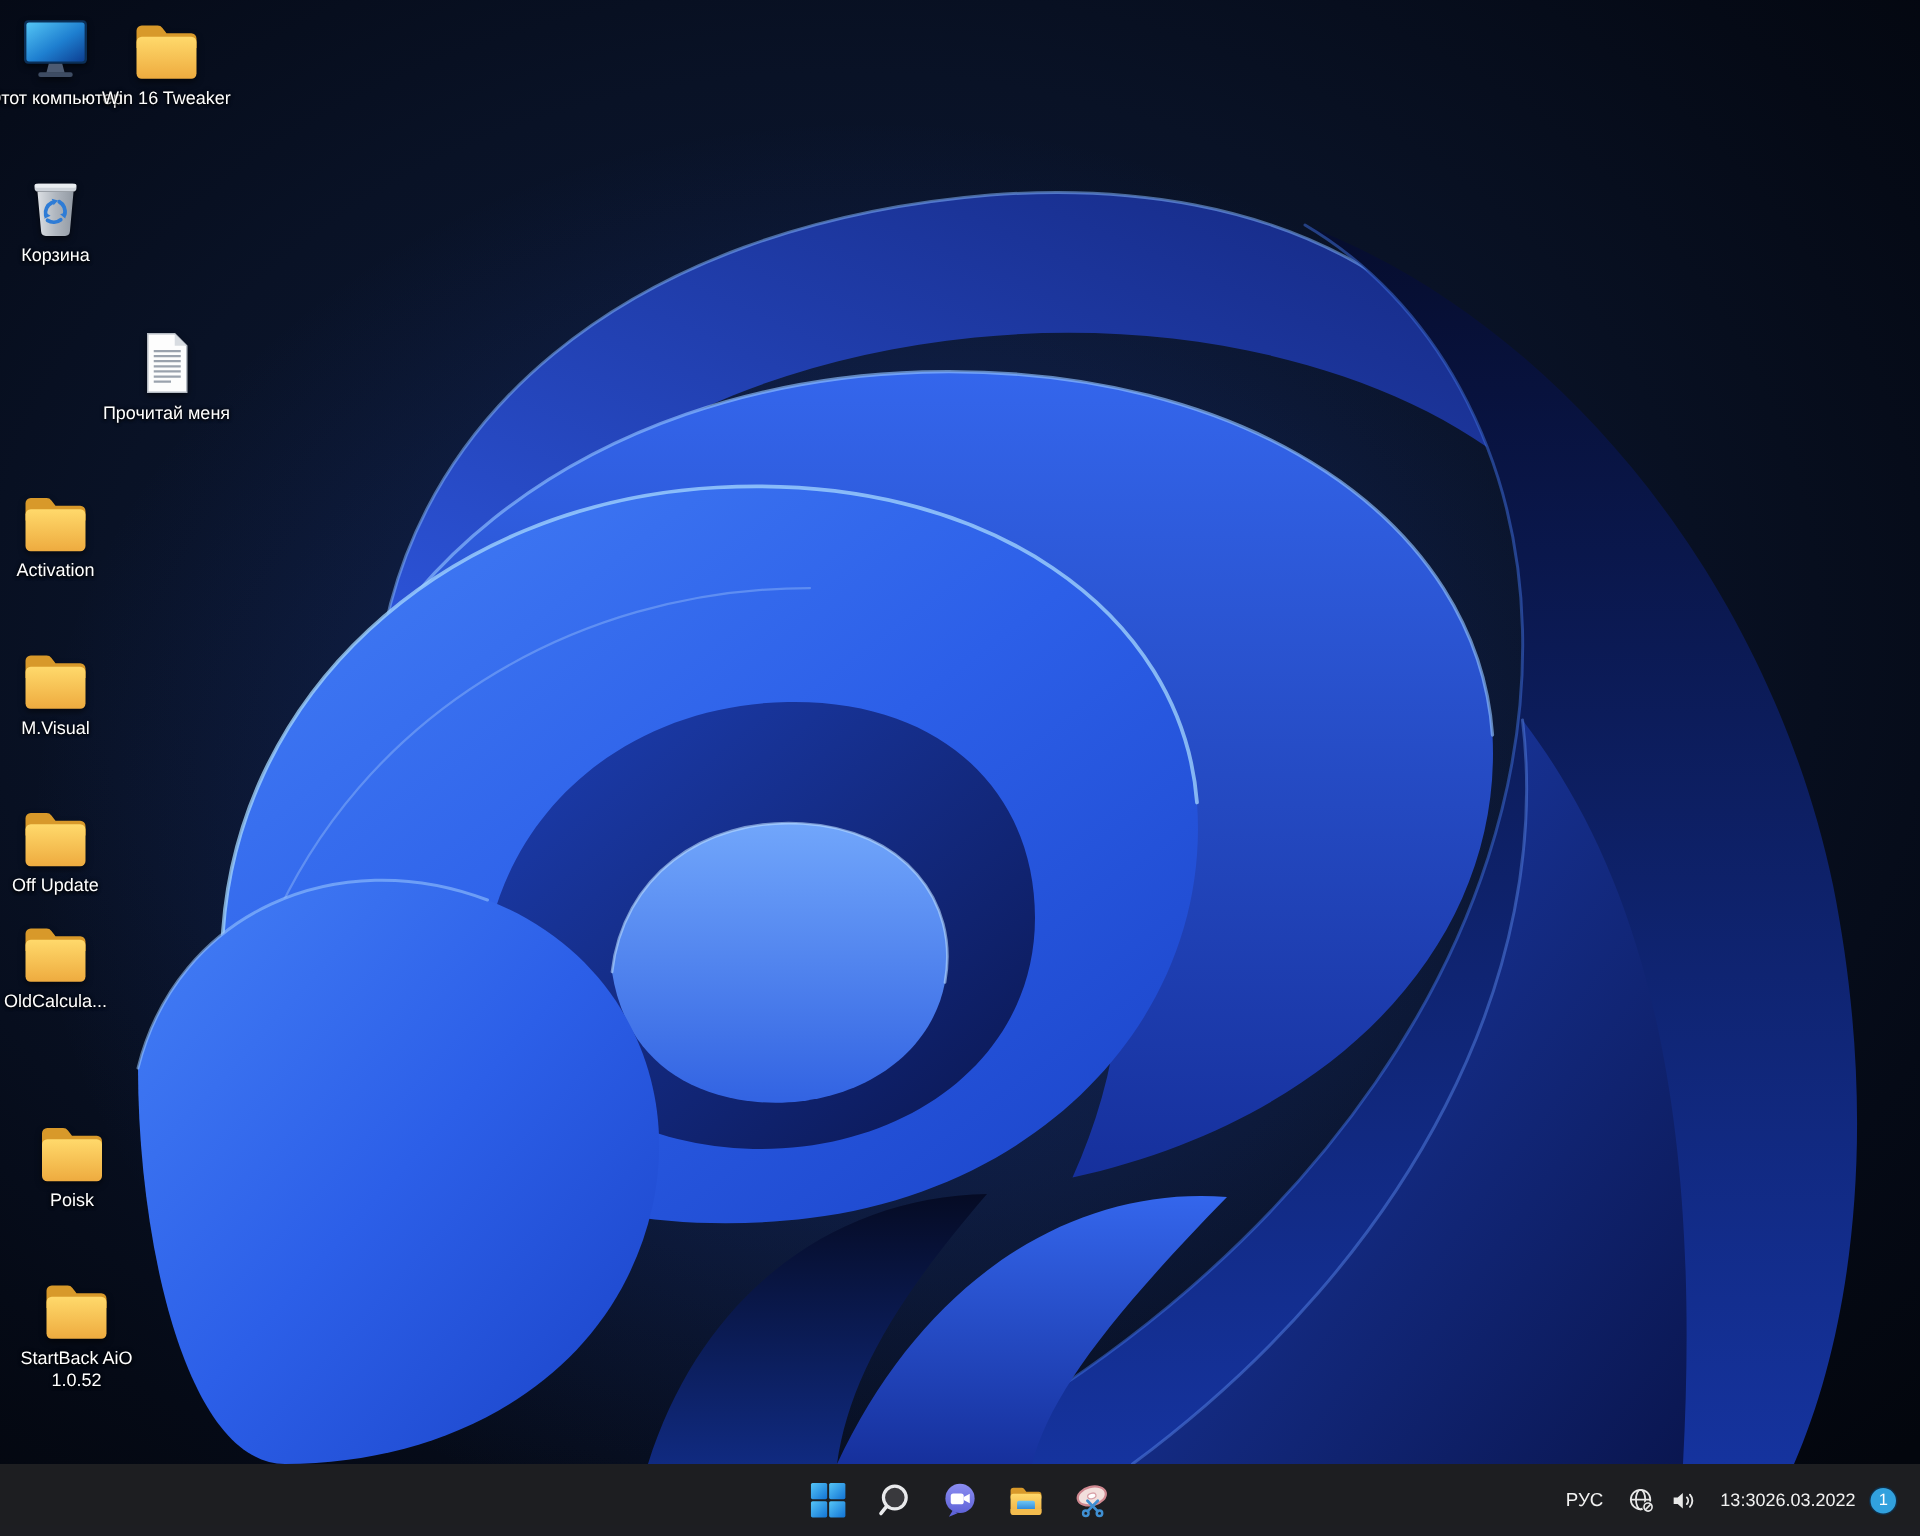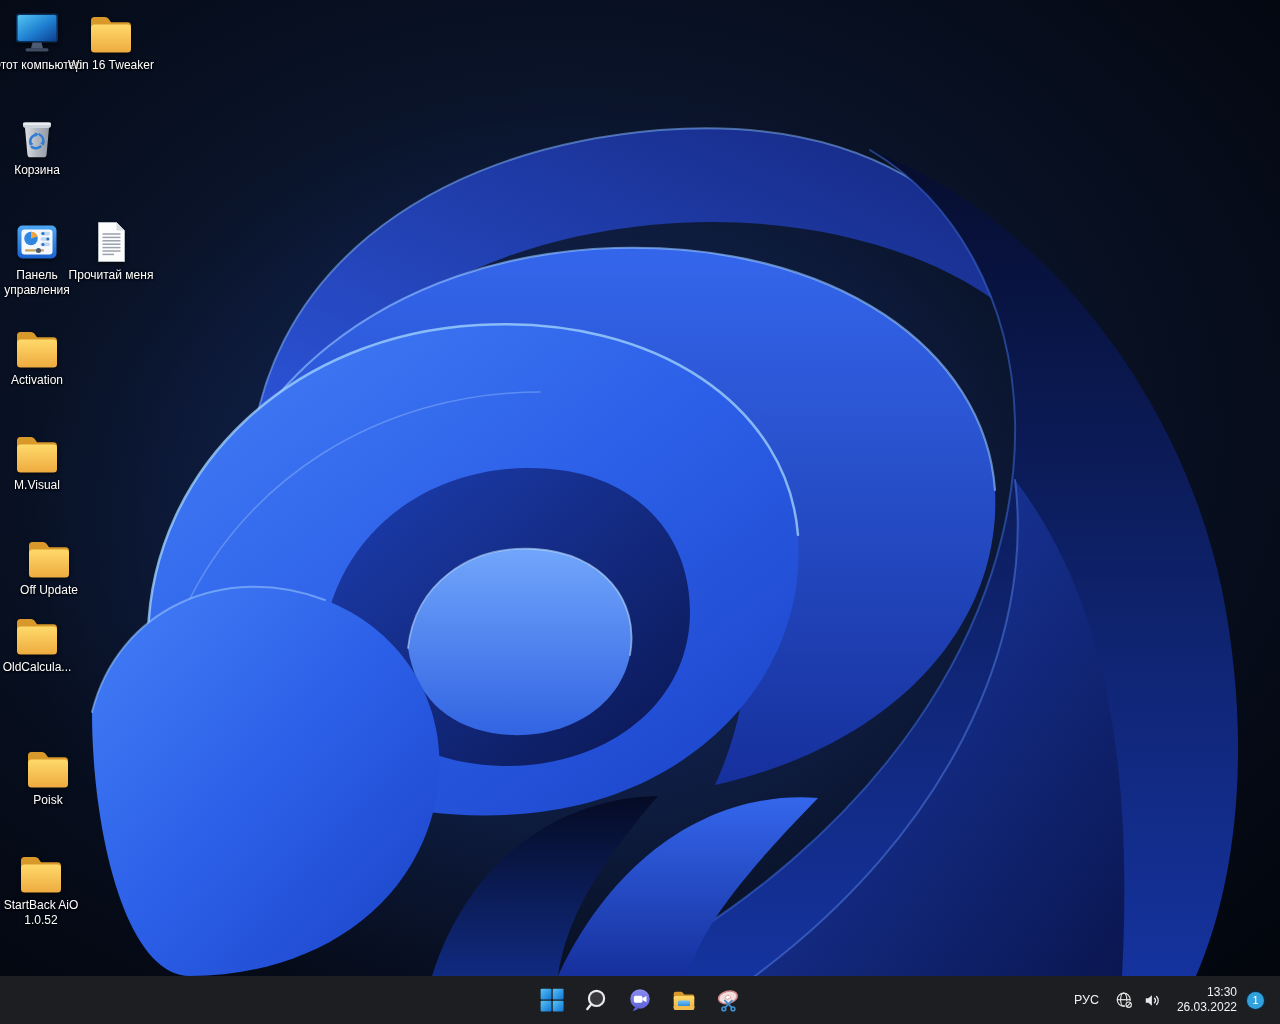--- a/index.html
+++ b/index.html
@@ -24,21 +24,21 @@
              height:48px;display:flex;align-items:center;gap:4px;}
   .tb-btn{width:40px;height:40px;border:none;background:transparent;border-radius:6px;
           display:flex;align-items:center;justify-content:center;padding:0;cursor:pointer;}
   .tb-btn svg{width:26px;height:26px;}
   .tb-right{position:absolute;right:0;top:0;height:48px;display:flex;
             align-items:center;padding-right:16px;}
   .lang{font-size:12.5px;color:#f2f2f2;padding:8px 12px;border-radius:5px;cursor:default;}
   .tray-btn{width:28px;height:40px;border:none;background:transparent;display:flex;
             align-items:center;justify-content:center;padding:0;cursor:pointer;}
   .tray-btn svg{width:19px;height:19px;}
-  .clock{display:flex;flex-direction:column;align-items:flex-end;justify-content:center;
+  .clock{display:flex;flex-direction:row;align-items:flex-end;justify-content:center;
          color:#f2f2f2;font-size:12px;line-height:15px;padding:0 10px 0 10px;cursor:default;}
   .badge{width:17px;height:17px;border-radius:50%;background:#31a1de;color:#fff;
          font-size:11px;line-height:17px;text-align:center;
          box-shadow:0 0 0 1px rgba(8,56,96,.6);cursor:pointer;}
 </style>
 </head>
 <body>
 
 <svg width="0" height="0" style="position:absolute" aria-hidden="true">
   <defs>
@@ -215,63 +215,57 @@
           <use href="#sym-folder"></use>
         </svg></span>
     <div class="dlabel">Win 16 Tweaker</div>
   </div>
   <div class="dicon" style="left:0px;top:113px">
     <span class="glyph"><svg viewBox="0 0 48 48">
           <use href="#sym-recycle-bin"></use>
         </svg></span>
     <div class="dlabel">Корзина</div>
   </div>
-  <div class="dicon" style="left:0px;top:218px">
-    <span class="glyph"><svg viewBox="0 0 48 48">
-          <use href="#sym-control-panel"></use>
-        </svg></span>
-    <div class="dlabel">Панель управления</div>
-  </div>
   <div class="dicon" style="left:74px;top:218px">
     <span class="glyph"><svg viewBox="0 0 48 48">
           <use href="#sym-text-document"></use>
         </svg></span>
     <div class="dlabel">Прочитай меня</div>
   </div>
   <div class="dicon" style="left:0px;top:323px">
     <span class="glyph"><svg viewBox="0 0 48 48">
           <use href="#sym-folder"></use>
         </svg></span>
     <div class="dlabel">Activation</div>
   </div>
   <div class="dicon" style="left:0px;top:428px">
     <span class="glyph"><svg viewBox="0 0 48 48">
           <use href="#sym-folder"></use>
         </svg></span>
     <div class="dlabel">M.Visual</div>
   </div>
-  <div class="dicon" style="left:12px;top:533px">
+  <div class="dicon" style="left:0px;top:533px">
     <span class="glyph"><svg viewBox="0 0 48 48">
           <use href="#sym-folder"></use>
         </svg></span>
     <div class="dlabel">Off Update</div>
   </div>
   <div class="dicon" style="left:0px;top:610px">
     <span class="glyph"><svg viewBox="0 0 48 48">
           <use href="#sym-folder"></use>
         </svg></span>
     <div class="dlabel">OldCalcula...</div>
   </div>
   <div class="dicon" style="left:11px;top:743px">
     <span class="glyph"><svg viewBox="0 0 48 48">
           <use href="#sym-folder"></use>
         </svg></span>
     <div class="dlabel">Poisk</div>
   </div>
-  <div class="dicon" style="left:4px;top:848px">
+  <div class="dicon" style="left:14px;top:848px">
     <span class="glyph"><svg viewBox="0 0 48 48">
           <use href="#sym-folder"></use>
         </svg></span>
     <div class="dlabel">StartBack AiO 1.0.52</div>
   </div>
 
   <div class="taskbar">
 
     <div class="tb-center">
       <button class="tb-btn">

